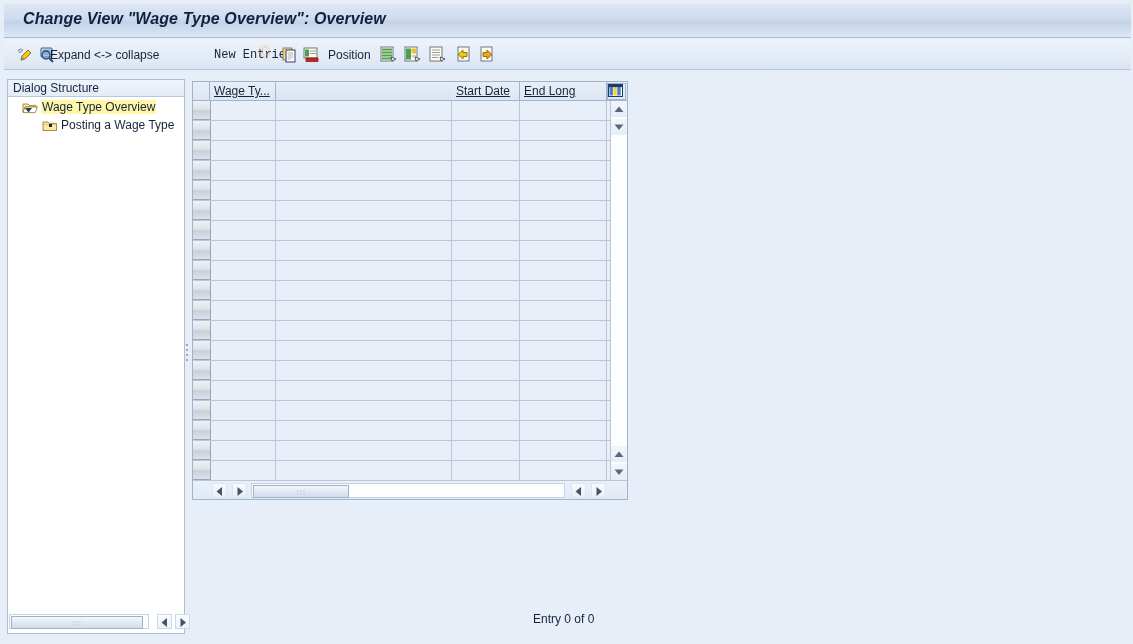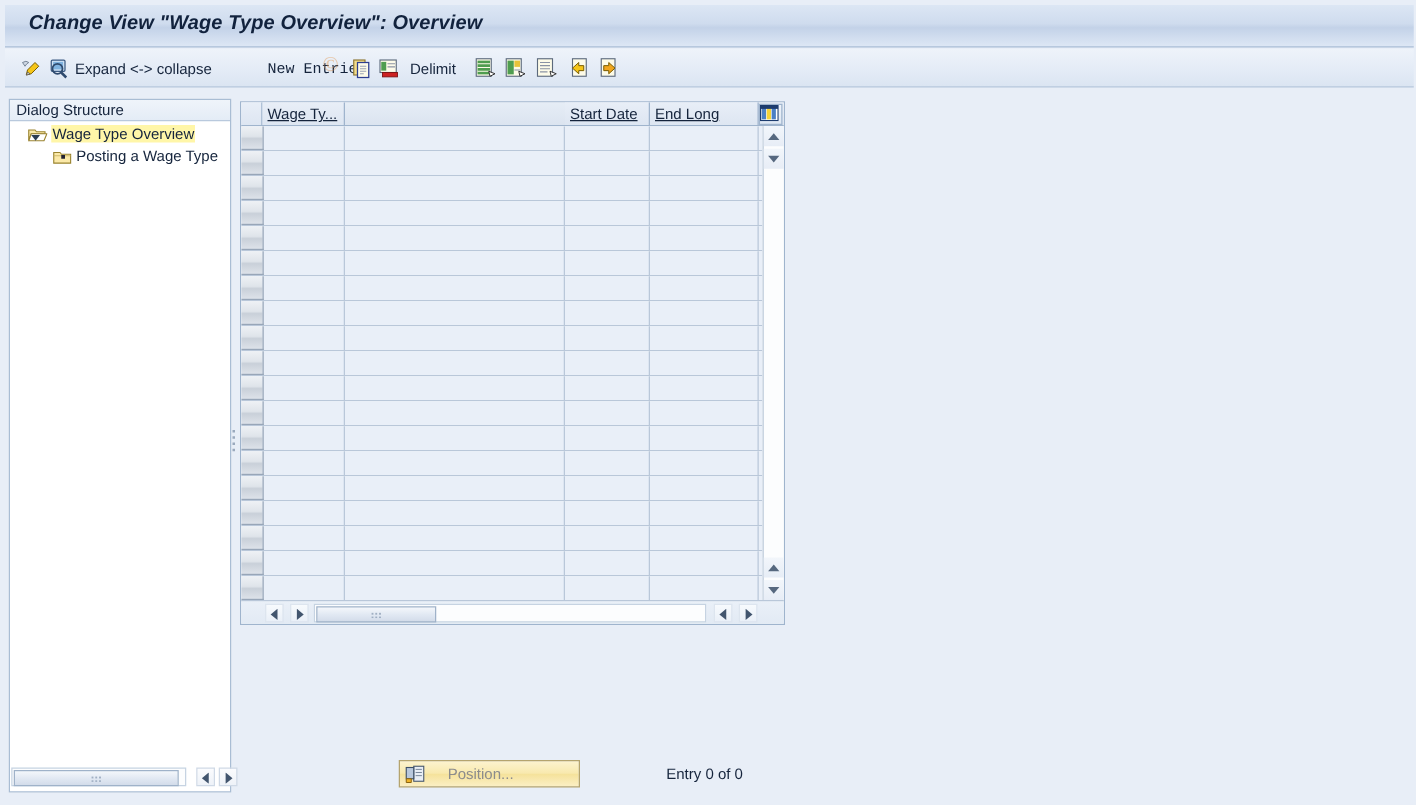--- a/index.html
+++ b/index.html
@@ -361,21 +361,21 @@
       <span class="tb-icon">
         <svg width="19" height="19" viewBox="0 0 19 19">
           <rect x="4" y="3" width="11" height="9" rx="1" fill="#cfe2f5" stroke="#3b5a82" stroke-width="1"></rect>
           <rect x="5.5" y="4.5" width="8" height="6" fill="#7fb3e0"></rect>
           <circle cx="9" cy="10" r="4" fill="none" stroke="#2e4a6e" stroke-width="1.4"></circle>
           <line x1="12" y1="13" x2="16" y2="17" stroke="#2e4a6e" stroke-width="2"></line>
         </svg>
       </span>
     </div>
 
-    <div class="tb-item" style="left:54px;">
+    <div class="tb-item" style="left:44px;">
       <span class="tb-label">Expand &lt;-&gt; collapse</span>
     </div>
 
     <div class="tb-item" style="left:208px;font-family:Liberation Mono, monospace;">
       <span class="tb-label">New Entries</span>
     </div>
 
     <div class="tb-item" style="left:276px;">
       <span class="tb-icon">
         <svg width="19" height="19" viewBox="0 0 19 19">
@@ -395,21 +395,21 @@
           <rect x="2" y="3" width="13" height="10" fill="#fdfbe8" stroke="#5c6a7d" stroke-width=".9"></rect>
           <rect x="3" y="4.5" width="4" height="7" fill="#4f9d4f"></rect>
           <line x1="8" y1="6" x2="14" y2="6" stroke="#8a93a5" stroke-width=".9"></line>
           <line x1="8" y1="8.5" x2="14" y2="8.5" stroke="#8a93a5" stroke-width=".9"></line>
           <rect x="4" y="13" width="12" height="3.5" fill="#cc2222" stroke="#7a1010" stroke-width=".7"></rect>
         </svg>
       </span>
     </div>
 
     <div class="tb-item" style="left:322px;">
-      <span class="tb-label">Delimit</span>
+      <span class="tb-label">Position</span>
     </div>
 
     <div class="tb-item" style="left:375px;">
       <span class="tb-icon">
         <svg width="19" height="19" viewBox="0 0 19 19">
           <rect x="2" y="2" width="12" height="14" fill="#fdfbe8" stroke="#5c6a7d" stroke-width=".9"></rect>
           <rect x="3" y="3.5" width="10" height="11" fill="#4f9d4f"></rect>
           <line x1="3" y1="6" x2="13" y2="6" stroke="#fdfbe8" stroke-width=".9"></line>
           <line x1="3" y1="9" x2="13" y2="9" stroke="#fdfbe8" stroke-width=".9"></line>
           <line x1="3" y1="12" x2="13" y2="12" stroke="#fdfbe8" stroke-width=".9"></line>
@@ -726,29 +726,16 @@
           </svg>
       </div>
       <div class="arrow-btn" style="left:398px; top:2px; background:linear-gradient(to bottom,#f7fafd,#eaf0f8); border-color:#dde5ef;">
         <svg width="8" height="9" viewBox="0 0 8 9">
             <path d="M1.5 0 L1.5 9 L7 4.5 Z" fill="#42556e"></path>
           </svg>
       </div>
     </div>
   </div>
 
-  <div id="position-button">
-    <span class="pb-ico">
-      <svg width="16" height="15" viewBox="0 0 16 15">
-        <rect x="7" y="1" width="8" height="12" fill="#e9eef5" stroke="#4a5a70" stroke-width=".9"></rect>
-        <line x1="8.5" y1="3.5" x2="13.5" y2="3.5" stroke="#7a889b" stroke-width=".8"></line>
-        <line x1="8.5" y1="6" x2="13.5" y2="6" stroke="#7a889b" stroke-width=".8"></line>
-        <line x1="8.5" y1="8.5" x2="13.5" y2="8.5" stroke="#7a889b" stroke-width=".8"></line>
-        <rect x="1" y="2" width="6" height="9" fill="#b9c8dc" stroke="#3e5068" stroke-width=".9"></rect>
-        <path d="M1 11 L5 11 L5 14 L1 14 Z" fill="#f0b429" stroke="#8a6310" stroke-width=".8"></path>
-      </svg>
-    </span>
-    <span class="pb-label">Position...</span>
-  </div>
 
   <div id="entry-count">Entry 0 of 0</div>
 
 </div>
 
 </body></html>

